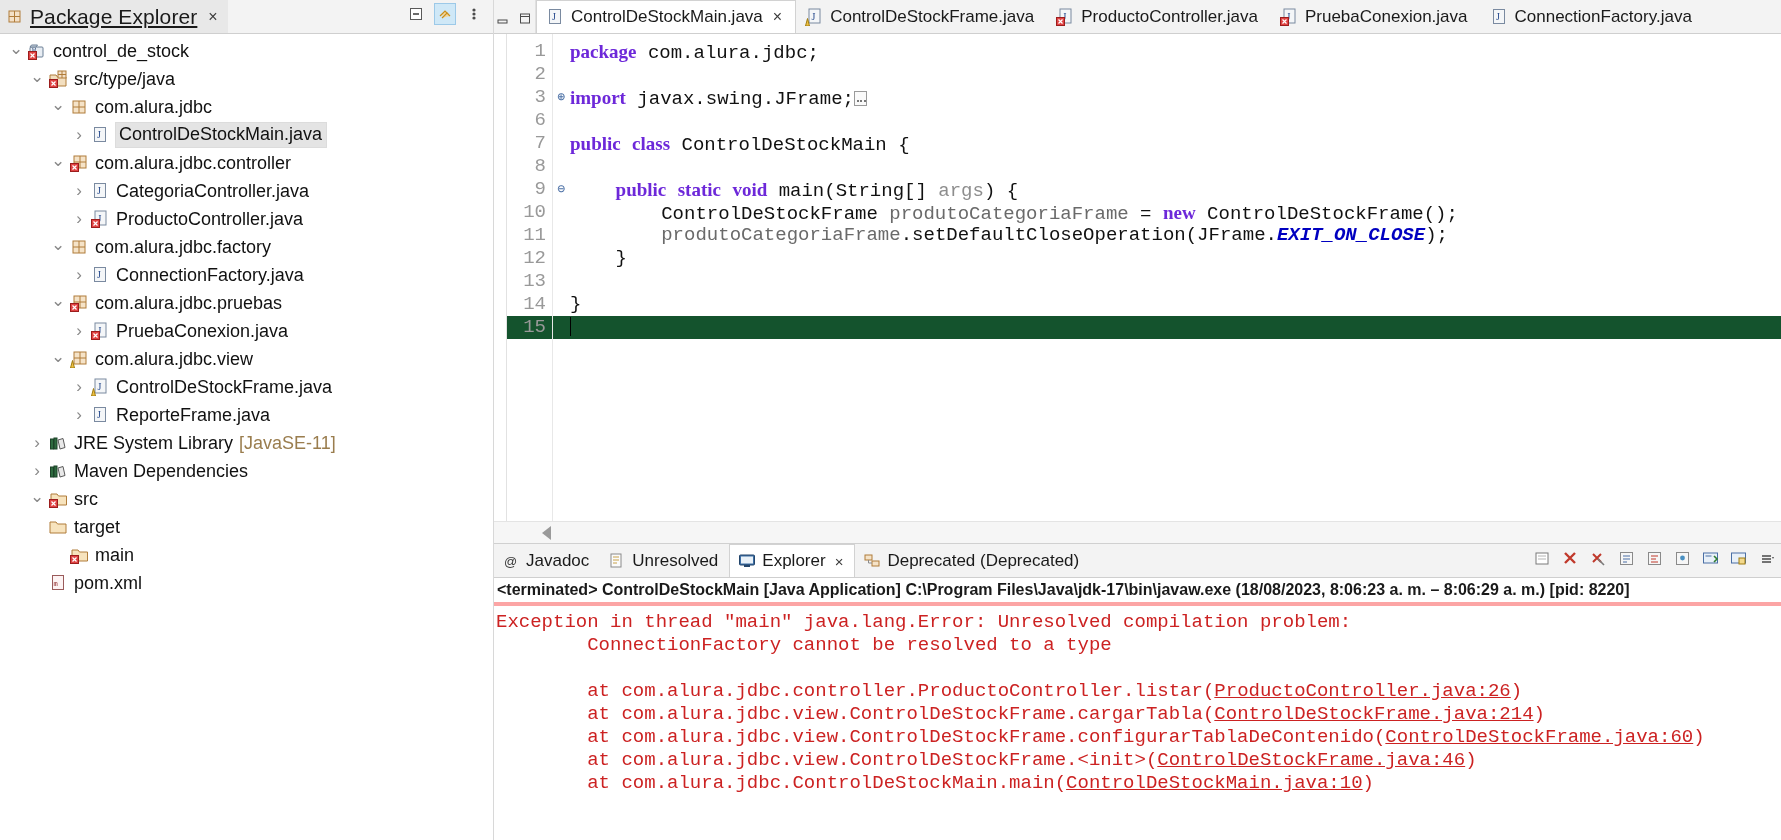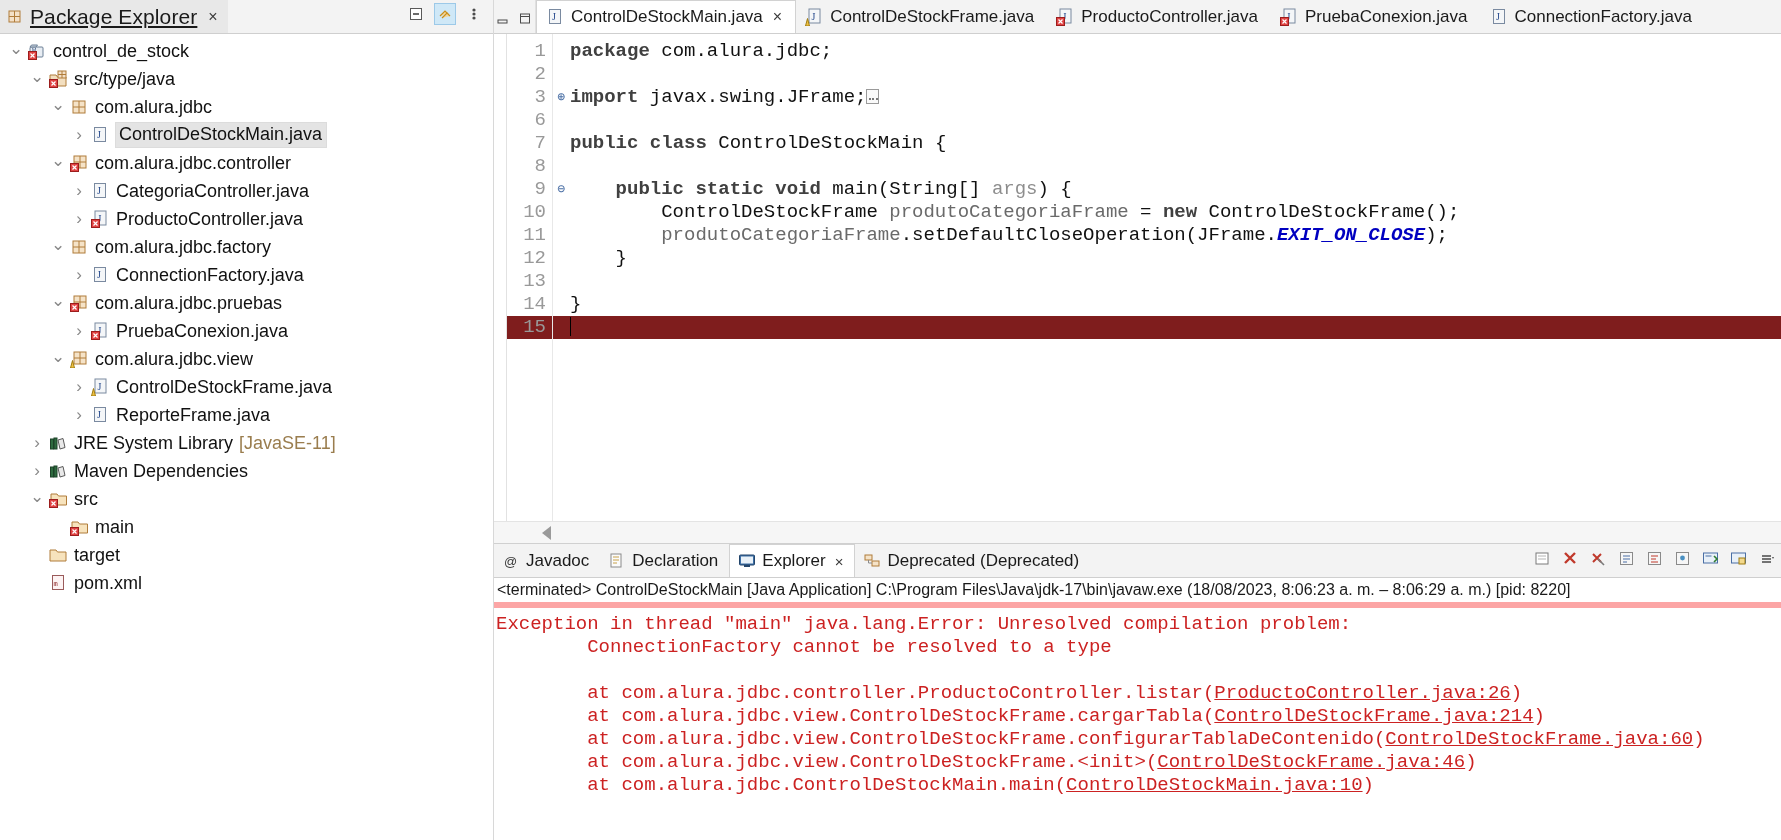--- a/index.html
+++ b/index.html
@@ -192,22 +192,22 @@
   #code-lines {
     flex: 1 1 auto;
     padding-top: 6px;
     font-size: 19px;
     line-height: 23px;
     color: #111111;
     white-space: pre;
     overflow: hidden;
   }
   .ln { height: 23px; }
-  .ln.cur { background: #7f1d1d; }
-  .kw  { color: #404040; font-weight: bold; }
+  .ln.cur { background: #14532d; }
+  .kw  { color: #6d28d9; font-weight: bold; font-family: Liberation Serif, serif; }
   .param { color: #8d8d8d; }
   .local { color: #6a6a6a; }
   .sfield { color: #0000c0; font-weight: bold; font-style: italic; }
   .caret {
     display: inline-block;
     width: 1px; height: 19px;
     background: #000;
     vertical-align: -4px;
   }
   .fold-box {
@@ -276,22 +276,23 @@
     padding-right: 4px;
   }
   .ct-btn { width: 21px; height: 21px; display: flex; align-items: center; justify-content: center; }
 
   #console-status {
     font-family: "Liberation Sans", sans-serif;
     font-size: 16px;
     color: #1a1a1a;
     padding: 3px 0 3px 3px;
     white-space: nowrap;
-    border-bottom: 6px solid #fca5a5;
+    border-bottom: 4px solid #fca5a5;
     flex: 0 0 auto;
+    font-weight: bold;
   }
   #console-out {
     flex: 1 1 auto;
     font-family: "Liberation Mono", "DejaVu Sans Mono", monospace;
     font-size: 19px;
     line-height: 23px;
     color: #cc2222;
     padding: 5px 0 0 2px;
     white-space: pre;
     overflow: hidden;
@@ -541,40 +542,40 @@
           <span class="ticon">
             <svg width="18" height="18" viewBox="0 0 18 18">
               <path d="M2 4 h6 l1.5 2 h8 v9 H2 Z" fill="#f7e3bd" stroke="#b07c3a"></path>
               <rect x="0" y="9" width="9" height="9" fill="#ffffff"></rect>
               <rect x="0.5" y="9.5" width="8" height="8" fill="#e04343" stroke="#9c1d1d"></rect>
               <path d="M2.5 11.5 L6.5 15.5 M6.5 11.5 L2.5 15.5" stroke="#fff" stroke-width="1.2"></path>
             </svg>
           </span>
           <span class="tlabel">src</span>
         </div>
+        <div class="trow" style="padding-left: 27px;">
+          <span class="arrow blank"></span>
+          <span class="ticon">
+            <svg width="18" height="18" viewBox="0 0 18 18">
+              <path d="M1 4 h6 l1.5 2 h8.5 v9 H1 Z" fill="#f7e3bd" stroke="#b07c3a"></path>
+            </svg>
+          </span>
+          <span class="tlabel">target</span>
+        </div>
         <div class="trow" style="padding-left: 48px;">
           <span class="arrow blank"></span>
           <span class="ticon">
             <svg width="18" height="18" viewBox="0 0 18 18">
               <path d="M2 4 h6 l1.5 2 h8 v9 H2 Z" fill="#f7e3bd" stroke="#b07c3a"></path>
               <rect x="0" y="9" width="9" height="9" fill="#ffffff"></rect>
               <rect x="0.5" y="9.5" width="8" height="8" fill="#e04343" stroke="#9c1d1d"></rect>
               <path d="M2.5 11.5 L6.5 15.5 M6.5 11.5 L2.5 15.5" stroke="#fff" stroke-width="1.2"></path>
             </svg>
           </span>
           <span class="tlabel">main</span>
-        </div>
-        <div class="trow" style="padding-left: 27px;">
-          <span class="arrow blank"></span>
-          <span class="ticon">
-            <svg width="18" height="18" viewBox="0 0 18 18">
-              <path d="M1 4 h6 l1.5 2 h8.5 v9 H1 Z" fill="#f7e3bd" stroke="#b07c3a"></path>
-            </svg>
-          </span>
-          <span class="tlabel">target</span>
         </div>
         <div class="trow" style="padding-left: 27px;">
           <span class="arrow blank"></span>
           <span class="ticon">
             <svg width="18" height="18" viewBox="0 0 18 18">
               <rect x="3.5" y="1.5" width="11" height="14" fill="#fdf3f3" stroke="#9a5a5a"></rect>
               <text x="4.5" y="12" font-size="7" font-family="monospace" fill="#8a2020">m</text>
             </svg>
           </span>
           <span class="tlabel">pom.xml</span>
@@ -692,21 +693,21 @@
               <span class="icon"><svg width="18" height="18" viewBox="0 0 18 18">
                   <text x="2" y="14" font-size="13" fill="#3a3a3a">@</text>
                 </svg></span>
               <span>Javadoc</span>
             </div>
             <div class="ctab">
               <span class="icon"><svg width="18" height="18" viewBox="0 0 18 18">
                   <rect x="3" y="2" width="10" height="13" fill="#fbfbfb" stroke="#8a8a8a"></rect>
                   <path d="M5 5 h6 M5 8 h6 M5 11 h4" stroke="#c8a24a"></path>
                 </svg></span>
-              <span>Declaration</span>
+              <span>Unresolved</span>
             </div>
             <div class="ctab active">
               <span class="icon"><svg width="18" height="18" viewBox="0 0 18 18">
                   <rect x="1.5" y="3" width="15" height="10" rx="1" fill="#3c6ea5" stroke="#23456b"></rect>
                   <rect x="3" y="4.5" width="12" height="7" fill="#e9f1f8"></rect>
                   <rect x="6" y="13" width="6" height="2" fill="#23456b"></rect>
                 </svg></span>
               <span>Explorer</span>
               <span class="ctab-close">×</span>
             </div>

